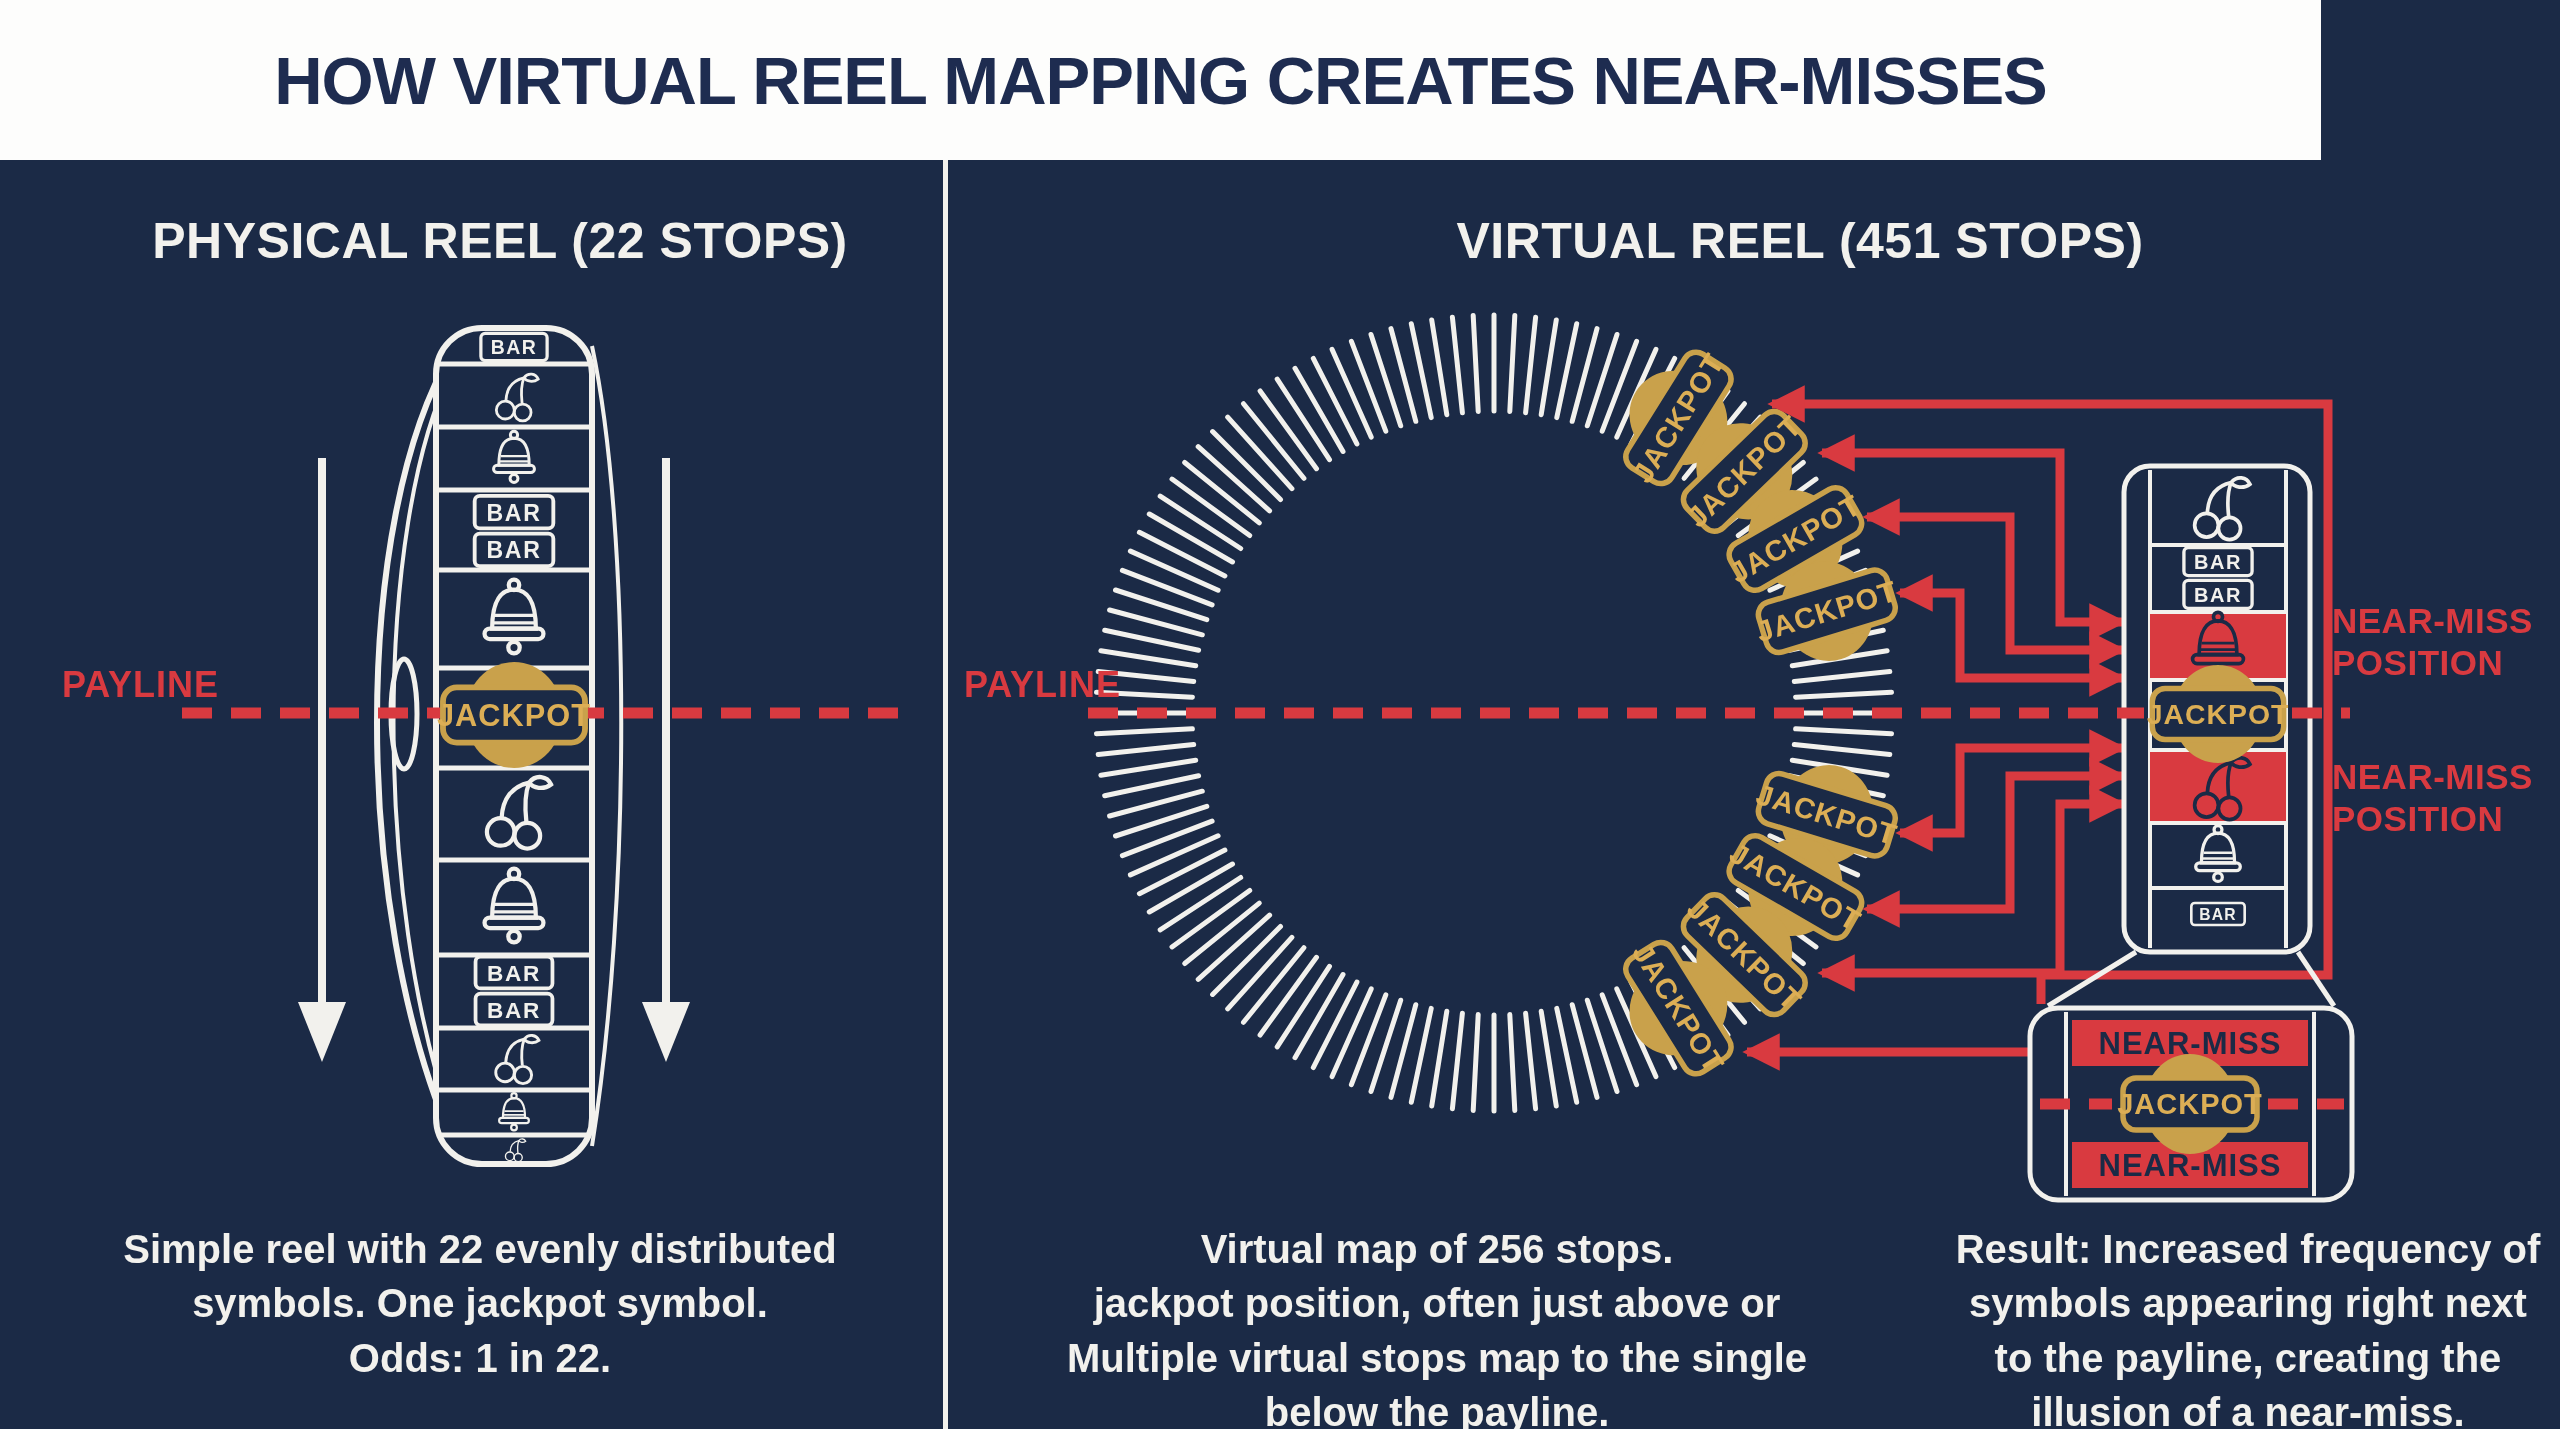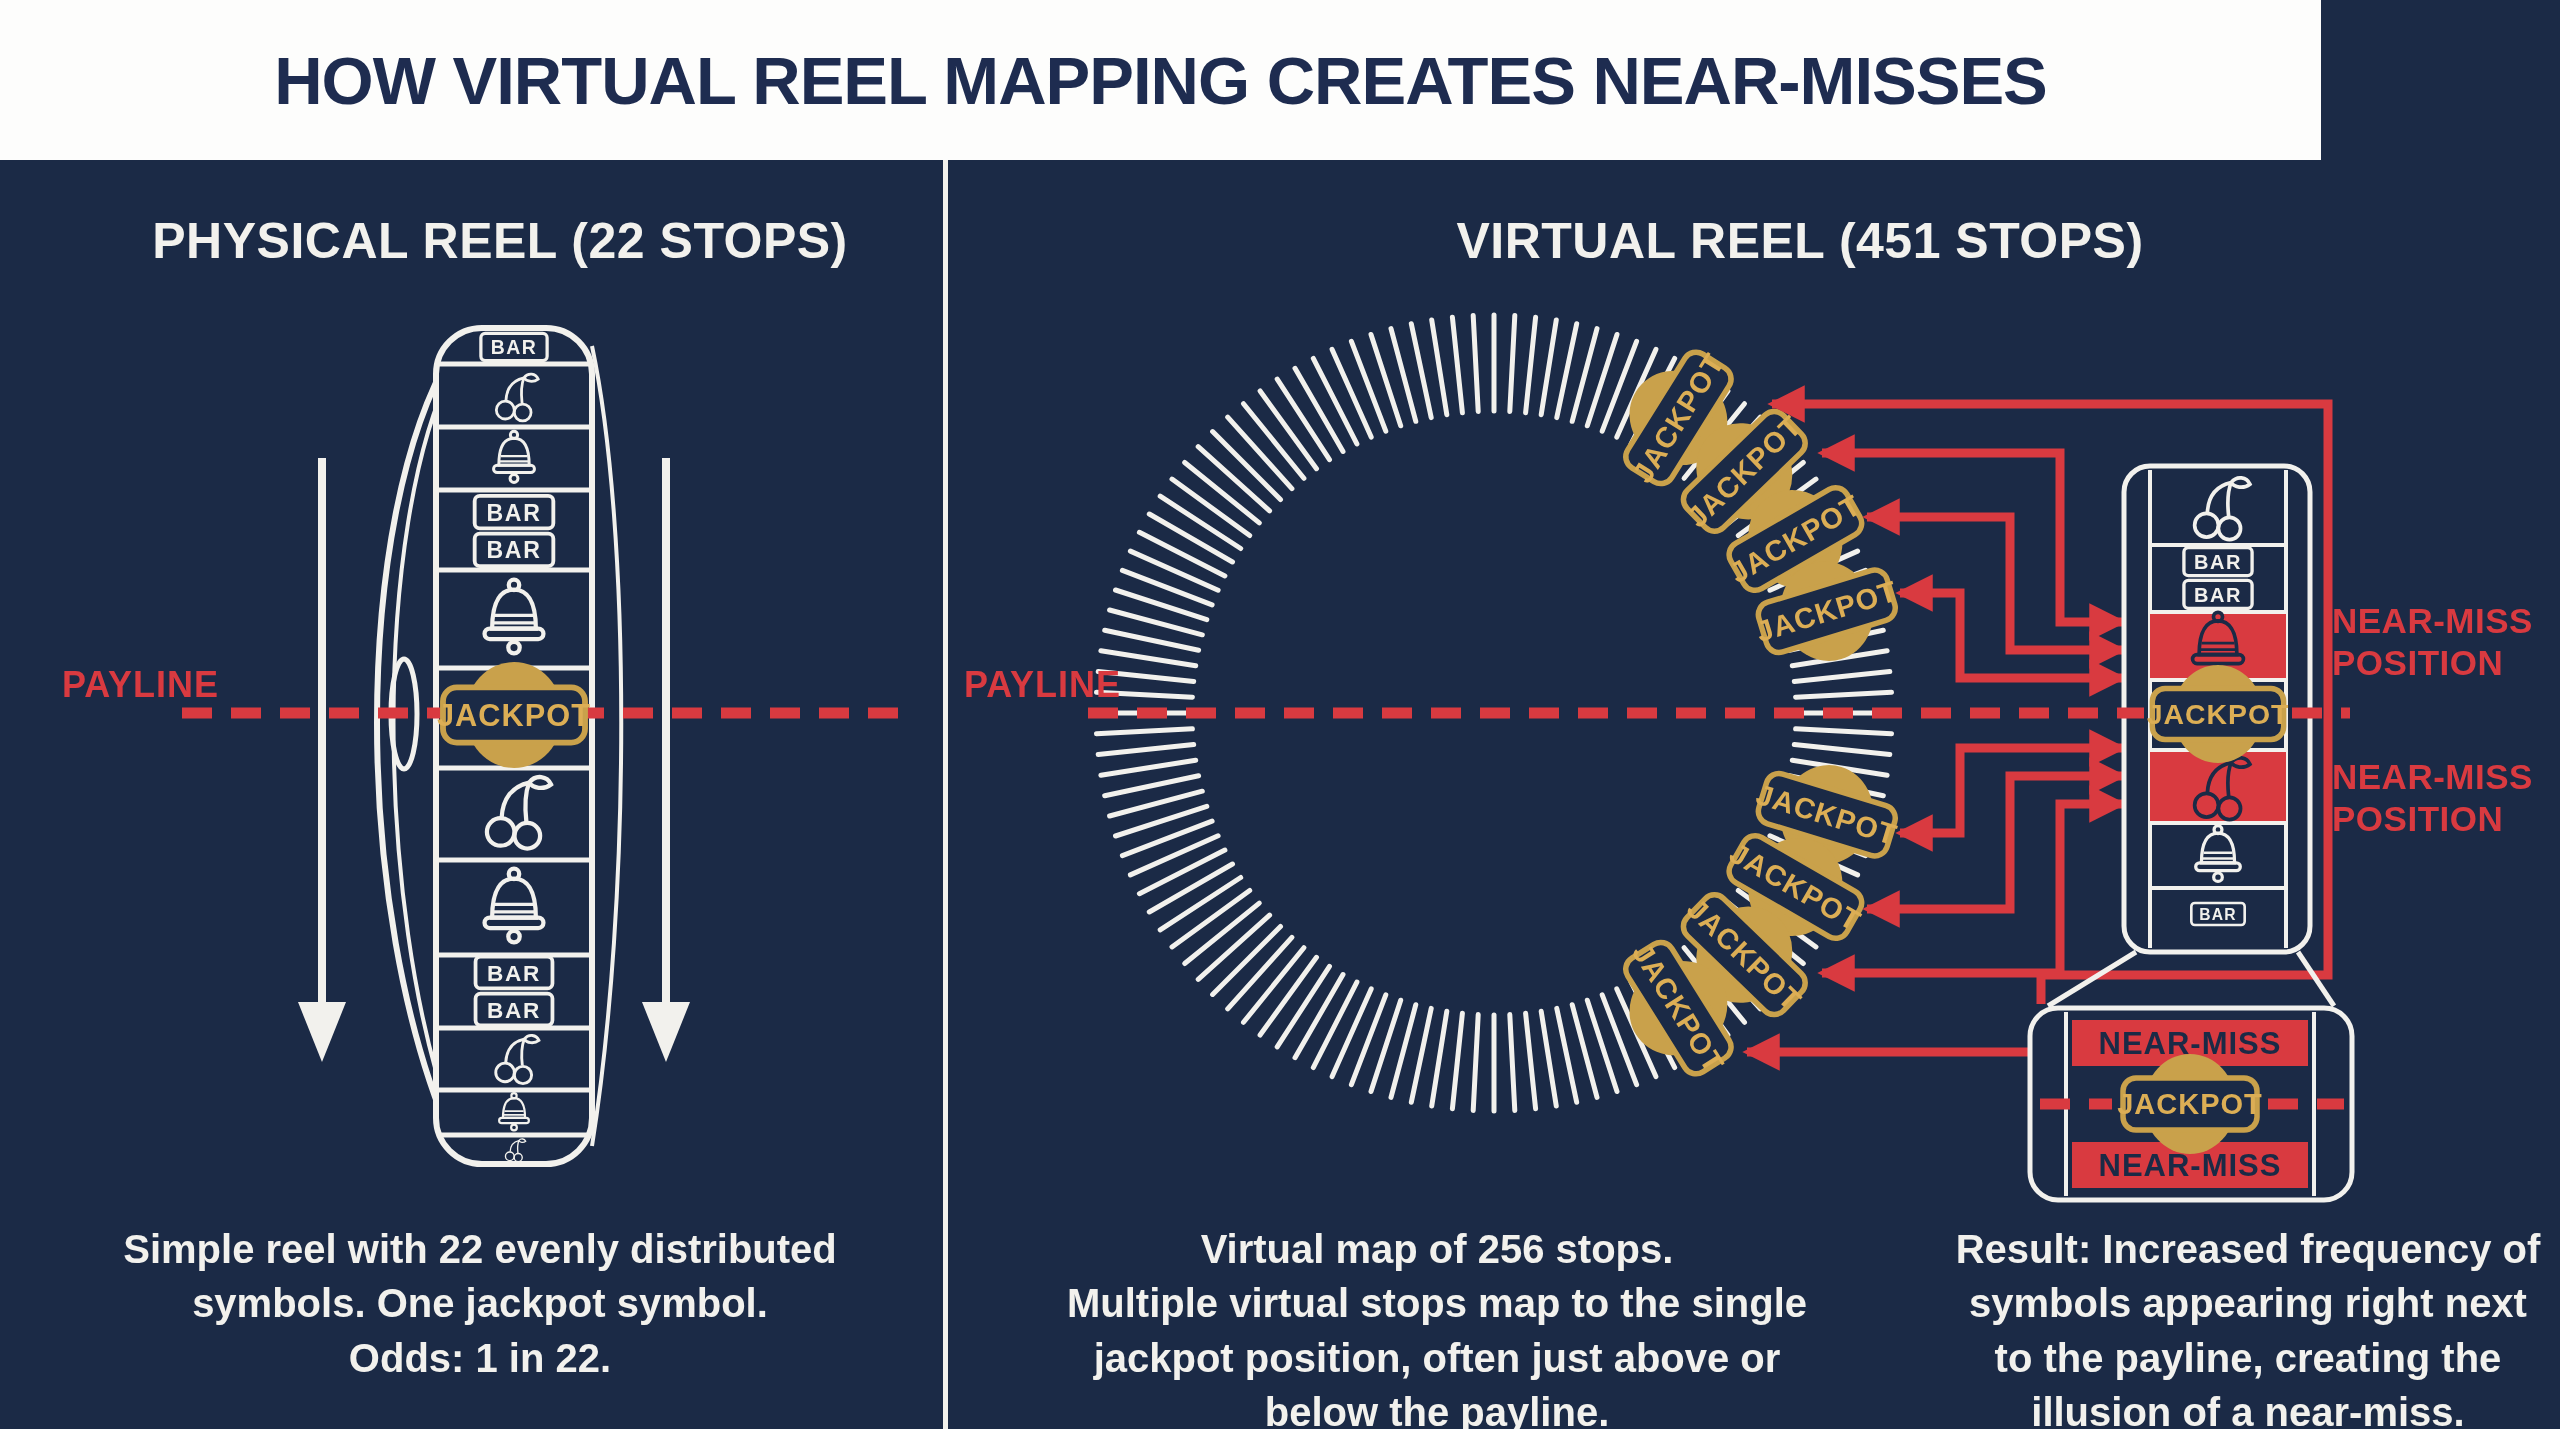--- a/index.html
+++ b/index.html
@@ -359,22 +359,22 @@
     <div>POSITION</div>
   </div>
 
   <div class="caption" id="caption-left">
     <div>Simple reel with 22 evenly distributed</div>
     <div>symbols. One jackpot symbol.</div>
     <div>Odds: 1 in 22.</div>
   </div>
   <div class="caption" id="caption-mid">
     <div>Virtual map of 256 stops.</div>
+    <div>jackpot position, often just above or</div>
     <div>Multiple virtual stops map to the single</div>
-    <div>jackpot position, often just above or</div>
     <div>below the payline.</div>
   </div>
   <div class="caption" id="caption-right">
     <div>Result: Increased frequency of</div>
     <div>symbols appearing right next</div>
     <div>to the payline, creating the</div>
     <div>illusion of a near-miss.</div>
   </div>
 
 </div>

